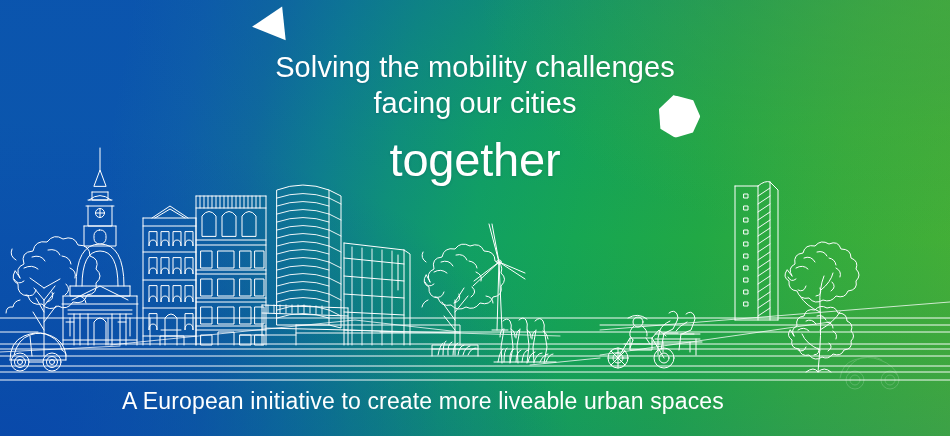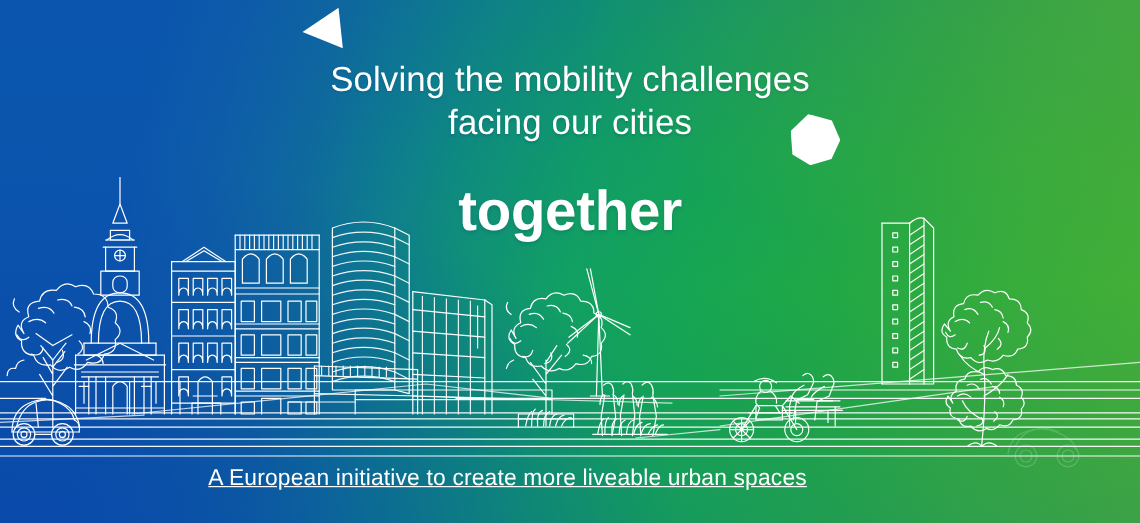--- a/index.html
+++ b/index.html
@@ -37,24 +37,24 @@
         transform:rotate(8deg);}
 
   
   #headline{position:absolute;left:0;top:48px;width:950px;text-align:center;
     pointer-events:none;}
   #headline .lead{display:block;color:#ffffff;font-size:29px;line-height:38px;
     font-weight:300;letter-spacing:.1px;
     text-shadow:0 1px 2px rgba(0,40,80,.18);}
   #headline .lead.l2{margin-top:-2px;text-align:center;}
   #headline .big{display:block;color:#ffffff;font-size:47px;line-height:60px;
-    font-weight:700;margin-top:24px;letter-spacing:-.2px;
+    font-weight:400;margin-top:8px;letter-spacing:-.2px;
     text-shadow:0 1px 3px rgba(0,40,80,.18);}
   #tagline{position:absolute;left:0;top:388px;width:846px;text-align:center;
-    color:#ffffff;font-size:19px;font-weight:400;letter-spacing:.15px;text-decoration:underline;}
+    color:#ffffff;font-size:23px;font-weight:400;letter-spacing:.15px;}
 </style>
 </head>
 <body>
 
 <div id="banner">
 
   <div class="grad-base"></div>
   <div class="grad-vert"></div>
   <div class="grad-corner"></div>
   <div class="grad-corner2"></div>

